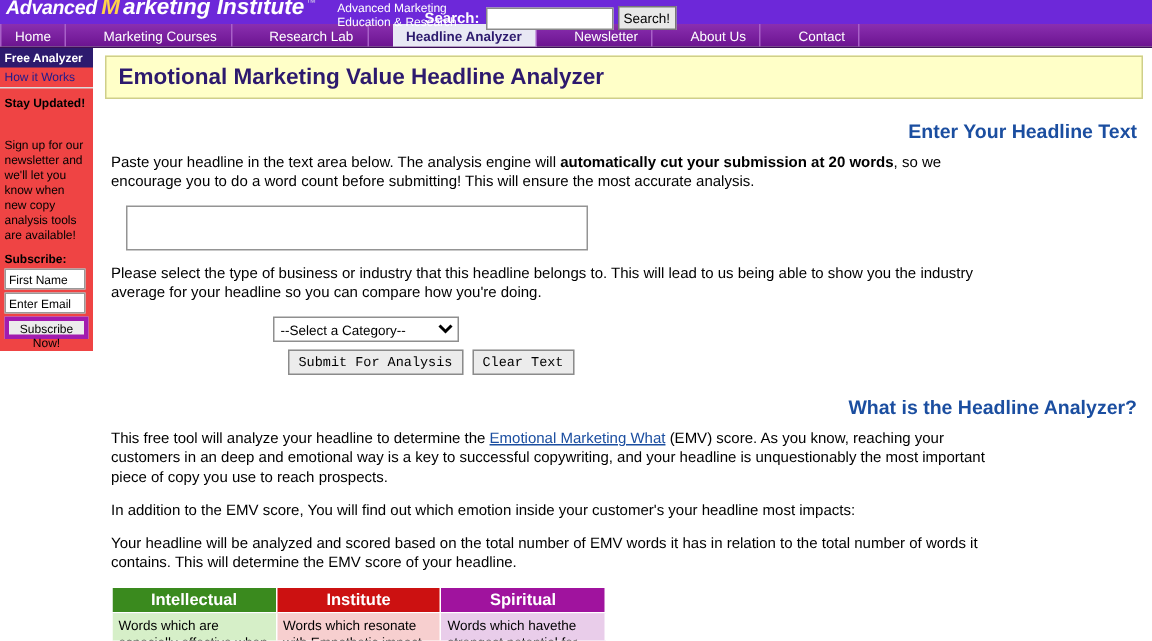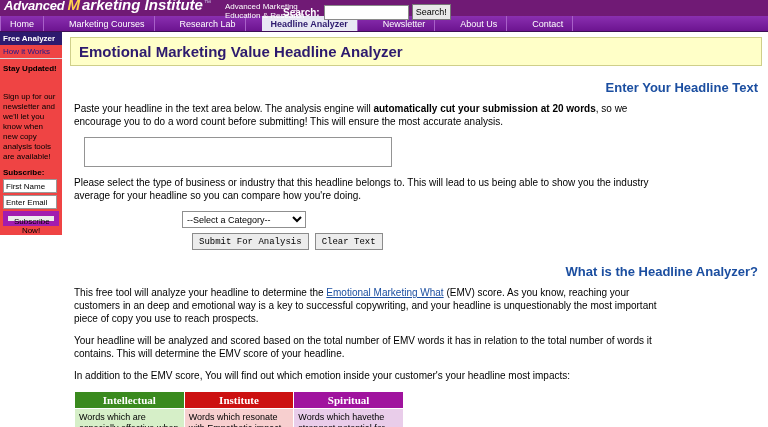--- a/index.html
+++ b/index.html
@@ -10,21 +10,21 @@
     overflow: hidden;
     font-family: "Liberation Sans", sans-serif;
     font-size: 11px;
     background: #ffffff;
     color: #000000;
   }
 
   
   .banner {
     height: 16px;
-    background: #701a75;
+    background: #6d28d9;
     position: relative;
     display: flex;
     align-items: center;
   }
   .logo-wrap {
     display: flex;
     align-items: baseline;
     padding-left: 4px;
     white-space: nowrap;
   }
@@ -174,21 +174,21 @@
     border: 1px solid #999;
     margin-bottom: 2px;
     padding: 0 2px;
     display: block;
     background: #ffffff;
   }
   .side-btn {
     width: 56px;
     height: 15px;
     font-size: 8px;
-    border: 5px solid #a21caf;
+    border: 3px solid #a21caf;
     background: #ececec;
     font-family: "Liberation Sans", sans-serif;
     cursor: pointer;
   }
 
   
   .content {
     flex: 1;
     padding: 0 0 0 8px;
   }
@@ -268,21 +268,20 @@
     border-collapse: collapse;
     margin-top: 4px;
   }
   .emotion-table th {
     color: #ffffff;
     font-size: 11px;
     font-weight: bold;
     padding: 2px 0;
     border: 1px solid #ffffff;
     text-align: center;
-    font-family: Liberation Serif, serif;
   }
   .emotion-table td {
     font-size: 9px;
     line-height: 11px;
     vertical-align: top;
     padding: 3px 4px;
     width: 33.33%;
     border: 1px solid #ffffff;
   }
 </style>
@@ -363,23 +362,23 @@
         <button class="form-btn">Submit For Analysis</button>
         <button class="form-btn">Clear Text</button>
       </div>
 
       <h2 class="section">What is the Headline Analyzer?</h2>
 
       <p class="body">
         <span>This free tool will analyze your headline to determine the </span><a class="inline">Emotional Marketing What</a><span> (EMV) score. As you know, reaching your customers in an deep and emotional way is a key to successful copywriting, and your headline is unquestionably the most important piece of copy you use to reach prospects.</span>
       </p>
 
+      <p class="body">In addition to the EMV score, You will find out which emotion inside your customer's your headline most impacts:</p>
+
       <p class="body">Your headline will be analyzed and scored based on the total number of EMV words it has in relation to the total number of words it contains. This will determine the EMV score of your headline.</p>
-
-      <p class="body">In addition to the EMV score, You will find out which emotion inside your customer's your headline most impacts:</p>
 
       <table class="emotion-table">
         <tbody>
             <tr>
           <th id="th0" style="background: rgb(58, 138, 30);">Intellectual</th>
           <th id="th1" style="background: rgb(204, 17, 17);">Institute</th>
           <th id="th2" style="background: rgb(160, 19, 158);">Spiritual</th>
         </tr>
         <tr>
           <td id="td0" style="background: rgb(214, 239, 200);">Words which are especially effective when offering products and services that require reasoning or careful evaluation.</td>

